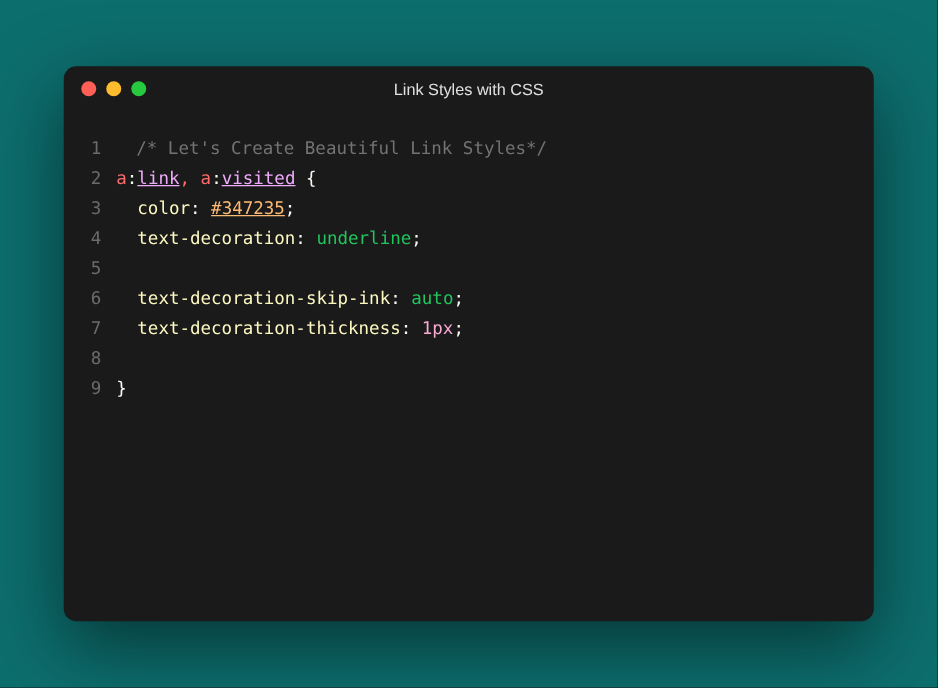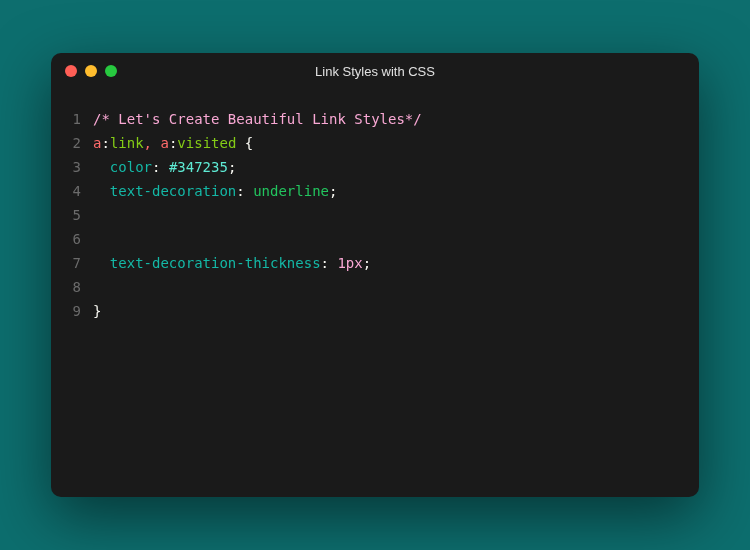--- a/index.html
+++ b/index.html
@@ -64,26 +64,26 @@
     .gutter {
       width: 42px;
       text-align: right;
       color: #6b6b6b;
       padding-right: 12px;
       user-select: none;
     }
     .code {
       color: #f8f8f2;
     }
-    .tok-comment { color: #f9a8d4; }
+    .tok-comment { color: #737373; margin-left: 16px; }
     .tok-selector { color: #ff6b6b; }
-    .tok-pseudo { color: #84cc16; }
+    .tok-pseudo { color: #f0abfc; text-decoration: underline; }
     .tok-punct { color: #f8f8f2; }
-    .tok-prop { color: #14b8a6; }
-    .tok-val-hex { color: #5eead4; }
+    .tok-prop { color: #fef9c3; }
+    .tok-val-hex { color: #fdba74; text-decoration: underline; }
     .tok-val-keyword { color: #22c55e; }
     .tok-val-num { color: #f9a8d4; }
   </style>
 </head>
 <body>
 
 <div class="window">
   <div class="titlebar">
     <div class="traffic-lights">
       <div class="light red"></div>
@@ -91,18 +91,18 @@
       <div class="light green"></div>
     </div>
     <div class="window-title">Link Styles with CSS</div>
   </div>
   <div class="editor" id="editor">
       <div class="line"><div class="gutter">1</div><div class="code"><span class="tok-comment">/* Let's Create Beautiful Link Styles*/</span></div></div>
       <div class="line"><div class="gutter">2</div><div class="code"><span class="tok-selector">a</span><span class="tok-punct">:</span><span class="tok-pseudo">link</span><span class="tok-selector">,</span><span class="tok-punct"> </span><span class="tok-selector">a</span><span class="tok-punct">:</span><span class="tok-pseudo">visited</span><span class="tok-punct"> {</span></div></div>
       <div class="line"><div class="gutter">3</div><div class="code"><span class="tok-punct">  </span><span class="tok-prop">color</span><span class="tok-punct">: </span><span class="tok-val-hex">#347235</span><span class="tok-punct">;</span></div></div>
       <div class="line"><div class="gutter">4</div><div class="code"><span class="tok-punct">  </span><span class="tok-prop">text-decoration</span><span class="tok-punct">: </span><span class="tok-val-keyword">underline</span><span class="tok-punct">;</span></div></div>
       <div class="line"><div class="gutter">5</div></div>
-      <div class="line"><div class="gutter">6</div></div>
+      <div class="line"><div class="gutter">6</div><div class="code"><span class="tok-punct">  </span><span class="tok-prop">text-decoration-skip-ink</span><span class="tok-punct">: </span><span class="tok-val-keyword">auto</span><span class="tok-punct">;</span></div></div>
       <div class="line"><div class="gutter">7</div><div class="code"><span class="tok-punct">  </span><span class="tok-prop">text-decoration-thickness</span><span class="tok-punct">: </span><span class="tok-val-num">1px</span><span class="tok-punct">;</span></div></div>
       <div class="line"><div class="gutter">8</div></div>
       <div class="line"><div class="gutter">9</div><div class="code"><span class="tok-punct">}</span></div></div>
     </div>
 </div>
 
 </body></html>

